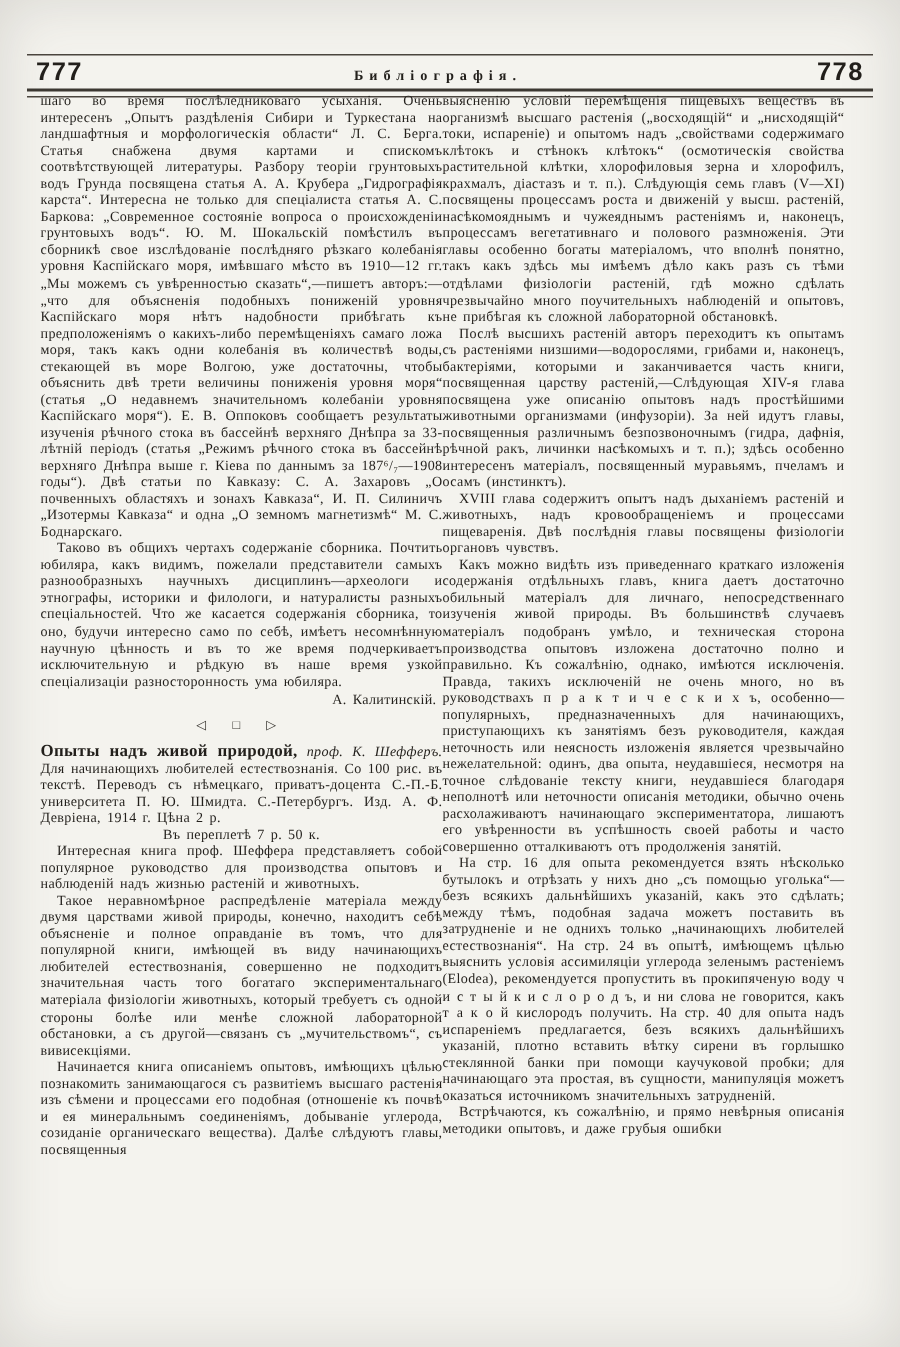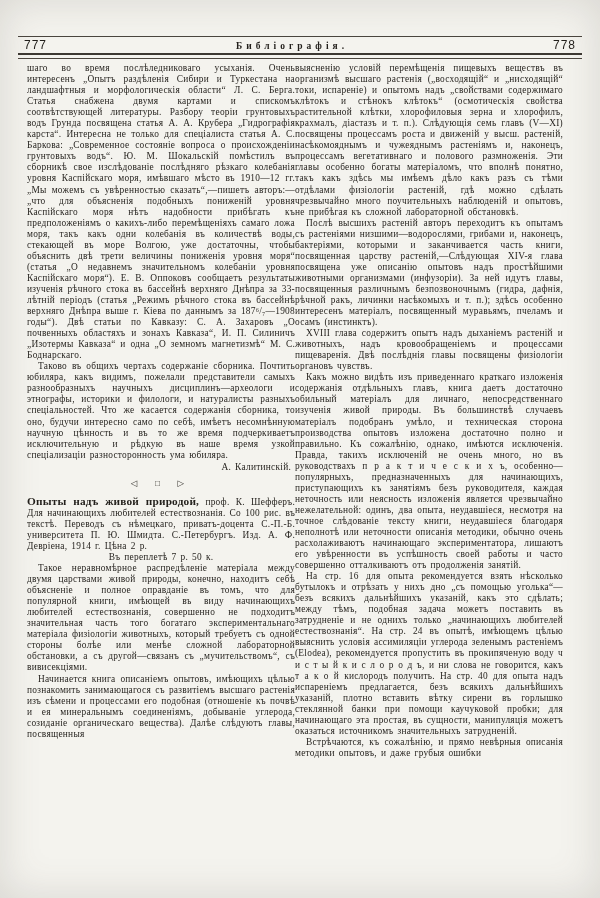--- a/index.html
+++ b/index.html
@@ -6,32 +6,32 @@
   .page {
     position:relative; width:600px; height:898px; margin:0 auto;
     background:#f4f3ee; overflow:hidden;
     font-family:"Liberation Serif","DejaVu Serif",serif;
     color:#221f1b;
     box-shadow: inset 0 0 40px rgba(90,85,75,.18);
   }
   .header { position:absolute; top:36px; left:18px; right:18px; }
   .rule-top { border-top:1.5px solid #4a453e; }
   .hdr-row { display:flex; justify-content:space-between; align-items:baseline; padding:1px 6px 1px 6px; }
-  .page-num { font-size:12px; font-weight:normal; letter-spacing:1px; font-family:"Liberation Sans",sans-serif; }
+  .page-num { font-size:17px; font-weight:bold; letter-spacing:1px; font-family:"Liberation Sans",sans-serif; }
   .hdr-title { font-size:9.5px; font-weight:bold; letter-spacing:4px; transform:translateX(-8px); }
   .rule-bottom { height:3px; border-top:2px solid #3c3832; border-bottom:1px solid #4a453e; }
   .cols { position:absolute; top:63px; left:27px; right:27px; display:flex; }
   .col { width:268px; font-size:9.4px; line-height:11.05px; text-align:justify;
          letter-spacing:.25px; word-spacing:1.4px; }
   .col p { margin:0; }
   .ind { text-indent:11px; }
   .signature { text-align:right; font-weight:normal; padding-right:4px; margin-top:1px; }
   .ornament { text-align:center; font-size:8.5px; letter-spacing:7px; color:#33302b; margin:5px 0 7px; }
   .entry-title { font-weight:bold; font-size:11.3px; letter-spacing:.2px; }
-  .entry-author { }
+  .entry-author { font-style:italic; }
   .price-line { text-align:center; }
 </style>
 </head>
 <body>
 
 <div class="page">
 
   <div class="header">
     <div class="rule-top"></div>
     <div class="hdr-row">
@@ -44,20 +44,21 @@
 
   <div class="cols">
 
     <div class="col">
       <p>шаго во время послѣледниковаго усыханія. Очень интересенъ „Опытъ раздѣленія Сибири и Туркестана на ландшафтныя и морфологическія области“ Л. С. Берга. Статья снабжена двумя картами и спискомъ соотвѣтствующей литературы. Разбору теоріи грунтовыхъ водъ Грунда посвящена статья А. А. Крубера „Гидрографія карста“. Интересна не только для спеціалиста статья А. С. Баркова: „Современное состояніе вопроса о происхожденіи грунтовыхъ водъ“. Ю. М. Шокальскій помѣстилъ въ сборникѣ свое изслѣдованіе послѣдняго рѣзкаго колебанія уровня Каспійскаго моря, имѣвшаго мѣсто въ 1910—12 гг. „Мы можемъ съ увѣренностью сказать“,—пишетъ авторъ:—„что для объясненія подобныхъ пониженій уровня Каспійскаго моря нѣтъ надобности прибѣгать къ предположеніямъ о какихъ-либо перемѣщеніяхъ самаго ложа моря, такъ какъ одни колебанія въ количествѣ воды, стекающей въ море Волгою, уже достаточны, чтобы объяснить двѣ трети величины пониженія уровня моря“ (статья „О недавнемъ значительномъ колебаніи уровня Каспійскаго моря“). Е. В. Оппоковъ сообщаетъ результаты изученія рѣчного стока въ бассейнѣ верхняго Днѣпра за 33-лѣтній періодъ (статья „Режимъ рѣчного стока въ бассейнѣ верхняго Днѣпра выше г. Кіева по даннымъ за 187⁶/₇—1908 годы“). Двѣ статьи по Кавказу: С. А. Захаровъ „О почвенныхъ областяхъ и зонахъ Кавказа“, И. П. Силиничъ „Изотермы Кавказа“ и одна „О земномъ магнетизмѣ“ М. С. Боднарскаго.</p>
       <p class="ind">Таково въ общихъ чертахъ содержаніе сборника. Почтить юбиляра, какъ видимъ, пожелали представители самыхъ разнообразныхъ научныхъ дисциплинъ—археологи и этнографы, историки и филологи, и натуралисты разныхъ спеціальностей. Что же касается содержанія сборника, то оно, будучи интересно само по себѣ, имѣетъ несомнѣнную научную цѣнность и въ то же время подчеркиваетъ исключительную и рѣдкую въ наше время узкой спеціализаціи разносторонность ума юбиляра.</p>
       <div class="signature">А. Калитинскій.</div>
       <div class="ornament">◁ □ ▷</div>
       <p><span class="entry-title">Опыты надъ живой природой,</span><span class="entry-author"> проф. К. Шефферъ.</span><span> Для начинающихъ любителей естествознанія. Со 100 рис. въ текстѣ. Переводъ съ нѣмецкаго, приватъ-доцента С.-П.-Б. университета П. Ю. Шмидта. С.-Петербургъ. Изд. А. Ф. Девріена, 1914 г. Цѣна 2 р.</span></p>
       <div class="price-line">Въ переплетѣ 7 р. 50 к.</div>
+      <p class="ind">Интересная книга проф. Шеффера представляетъ собой популярное руководство для производства опытовъ и наблюденій надъ жизнью растеній и животныхъ.</p>
       <p class="ind">Такое неравномѣрное распредѣленіе матеріала между двумя царствами живой природы, конечно, находитъ себѣ объясненіе и полное оправданіе въ томъ, что для популярной книги, имѣющей въ виду начинающихъ любителей естествознанія, совершенно не подходитъ значительная часть того богатаго экспериментальнаго матеріала физіологіи животныхъ, который требуетъ съ одной стороны болѣе или менѣе сложной лабораторной обстановки, а съ другой—связанъ съ „мучительствомъ“, съ вивисекціями.</p>
       <p class="ind">Начинается книга описаніемъ опытовъ, имѣющихъ цѣлью познакомить занимающагося съ развитіемъ высшаго растенія изъ сѣмени и процессами его подобная (отношеніе къ почвѣ и ея минеральнымъ соединеніямъ, добываніе углерода, созиданіе органическаго вещества). Далѣе слѣдуютъ главы, посвященныя</p>
     </div>
 
     <div class="col">
       <p>выясненію условій перемѣщенія пищевыхъ веществъ въ организмѣ высшаго растенія („восходящій“ и „нисходящій“ токи, испареніе) и опытомъ надъ „свойствами содержимаго клѣтокъ и стѣнокъ клѣтокъ“ (осмотическія свойства растительной клѣтки, хлорофиловыя зерна и хлорофилъ, крахмалъ, діастазъ и т. п.). Слѣдующія семь главъ (V—XI) посвящены процессамъ роста и движеній у высш. растеній, насѣкомояднымъ и чужеяднымъ растеніямъ и, наконецъ, процессамъ вегетативнаго и полового размноженія. Эти главы особенно богаты матеріаломъ, что вполнѣ понятно, такъ какъ здѣсь мы имѣемъ дѣло какъ разъ съ тѣми отдѣлами физіологіи растеній, гдѣ можно сдѣлать чрезвычайно много поучительныхъ наблюденій и опытовъ, не прибѣгая къ сложной лабораторной обстановкѣ.</p>
       <p class="ind">Послѣ высшихъ растеній авторъ переходитъ къ опытамъ съ растеніями низшими—водорослями, грибами и, наконецъ, бактеріями, которыми и заканчивается часть книги, посвященная царству растеній,—Слѣдующая XIV-я глава посвящена уже описанію опытовъ надъ простѣйшими животными организмами (инфузоріи). За ней идутъ главы, посвященныя различнымъ безпозвоночнымъ (гидра, дафнія, рѣчной ракъ, личинки насѣкомыхъ и т. п.); здѣсь особенно интересенъ матеріалъ, посвященный муравьямъ, пчеламъ и осамъ (инстинктъ).</p>
       <p class="ind">XVIII глава содержитъ опытъ надъ дыханіемъ растеній и животныхъ, надъ кровообращеніемъ и процессами пищеваренія. Двѣ послѣднія главы посвящены физіологіи органовъ чувствъ.</p>
       <p class="ind">Какъ можно видѣть изъ приведеннаго краткаго изложенія содержанія отдѣльныхъ главъ, книга даетъ достаточно обильный матеріалъ для личнаго, непосредственнаго изученія живой природы. Въ большинствѣ случаевъ матеріалъ подобранъ умѣло, и техническая сторона производства опытовъ изложена достаточно полно и правильно. Къ сожалѣнію, однако, имѣются исключенія. Правда, такихъ исключеній не очень много, но въ руководствахъ п р а к т и ч е с к и х ъ, особенно—популярныхъ, предназначенныхъ для начинающихъ, приступающихъ къ занятіямъ безъ руководителя, каждая неточность или неясность изложенія является чрезвычайно нежелательной: одинъ, два опыта, неудавшіеся, несмотря на точное слѣдованіе тексту книги, неудавшіеся благодаря неполнотѣ или неточности описанія методики, обычно очень расхолаживаютъ начинающаго экспериментатора, лишаютъ его увѣренности въ успѣшность своей работы и часто совершенно отталкиваютъ отъ продолженія занятій.</p>
       <p class="ind">На стр. 16 для опыта рекомендуется взять нѣсколько бутылокъ и отрѣзать у нихъ дно „съ помощью уголька“—безъ всякихъ дальнѣйшихъ указаній, какъ это сдѣлать; между тѣмъ, подобная задача можетъ поставить въ затрудненіе и не однихъ только „начинающихъ любителей естествознанія“. На стр. 24 въ опытѣ, имѣющемъ цѣлью выяснить условія ассимиляціи углерода зеленымъ растеніемъ (Elodea), рекомендуется пропустить въ прокипяченую воду ч и с т ы й  к и с л о р о д ъ, и ни слова не говорится, какъ т а к о й кислородъ получить. На стр. 40 для опыта надъ испареніемъ предлагается, безъ всякихъ дальнѣйшихъ указаній, плотно вставить вѣтку сирени въ горлышко стеклянной банки при помощи каучуковой пробки; для начинающаго эта простая, въ сущности, манипуляція можетъ оказаться источникомъ значительныхъ затрудненій.</p>

